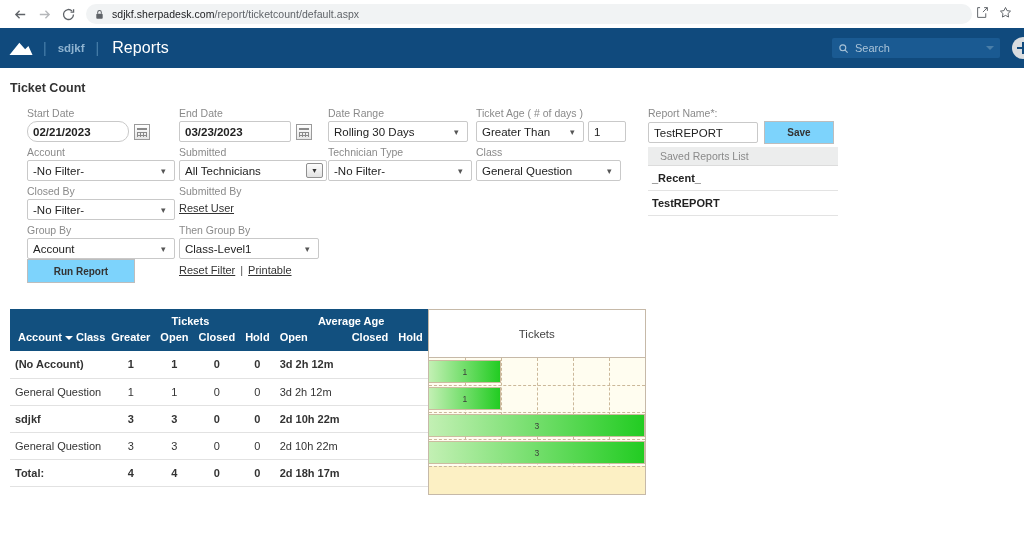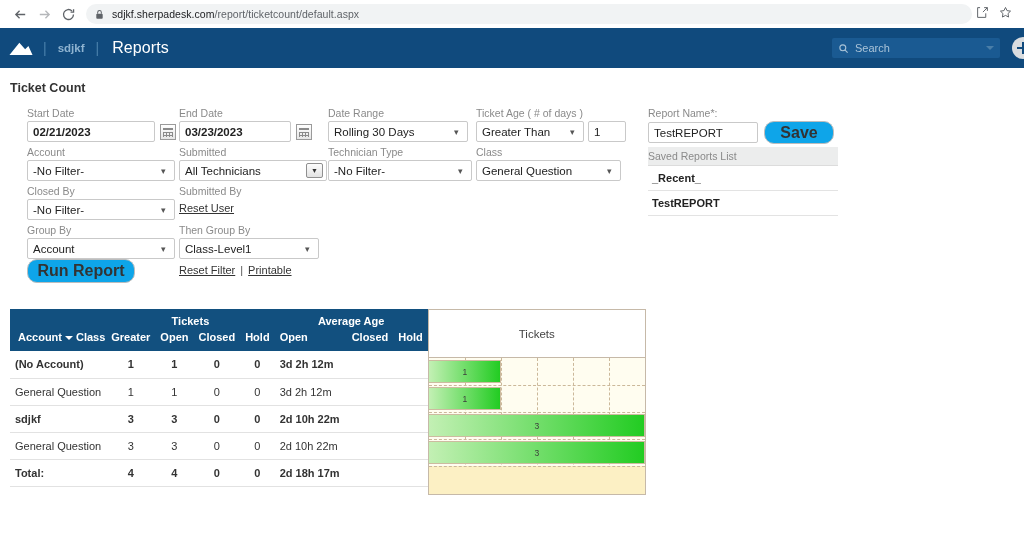--- a/index.html
+++ b/index.html
@@ -153,33 +153,33 @@
     background: linear-gradient(#fdfdfd,#e2e2e2);
     border-radius: 2px;
     display: flex; align-items: center; justify-content: center;
     font-size: 7px; color: #333;
   }
   .linkish {
     font-size: 11px; color: #333;
     text-decoration: underline; cursor: pointer;
   }
   .btn-grey {
-    background: #0ea5e9;
+    background: #7dd3fc;
     border: 1px solid #bdbdbd;
-    border-radius: 10px;
-    font-size: 16px; font-weight: bold; color: #333;
+    border-radius: 0;
+    font-size: 10px; font-weight: bold; color: #333;
     display: flex; align-items: center; justify-content: center;
     cursor: pointer;
   }
 
   
   .saved-panel { position: absolute; left: 631px; top: 0px; width: 190px; }
   .saved-hdr {
     background: #eceded; color: #8a8a8a;
-    font-size: 10.5px; padding: 3px 0;
+    font-size: 10.5px; padding: 3px 12px;
     border-bottom: 1px solid #dcdcdc;
   }
   .saved-item {
     font-size: 11px; font-weight: bold; color: #222;
     padding: 6px 4px;
     border-bottom: 1px solid #e3e3e3;
     cursor: pointer;
   }
 
   
@@ -317,21 +317,21 @@
 
 <div class="page">
 
   <div class="page-title">Ticket Count</div>
 
   <div class="filters">
 
     <div class="fld" style="left:10px; top:0;">
       <div class="fld-label">Start Date</div>
       <div class="row-flex">
-        <div class="txtin" style="width:128px;">02/21/2023</div>
+        <div class="txtin" style="width:102px;border-radius:10px;">02/21/2023</div>
         <span class="cal-btn"></span>
       </div>
     </div>
 
     <div class="fld" style="left:162px; top:0;">
       <div class="fld-label">End Date</div>
       <div class="row-flex">
         <div class="txtin" style="width:112px;">03/23/2023</div>
         <span class="cal-btn"></span>
       </div>

